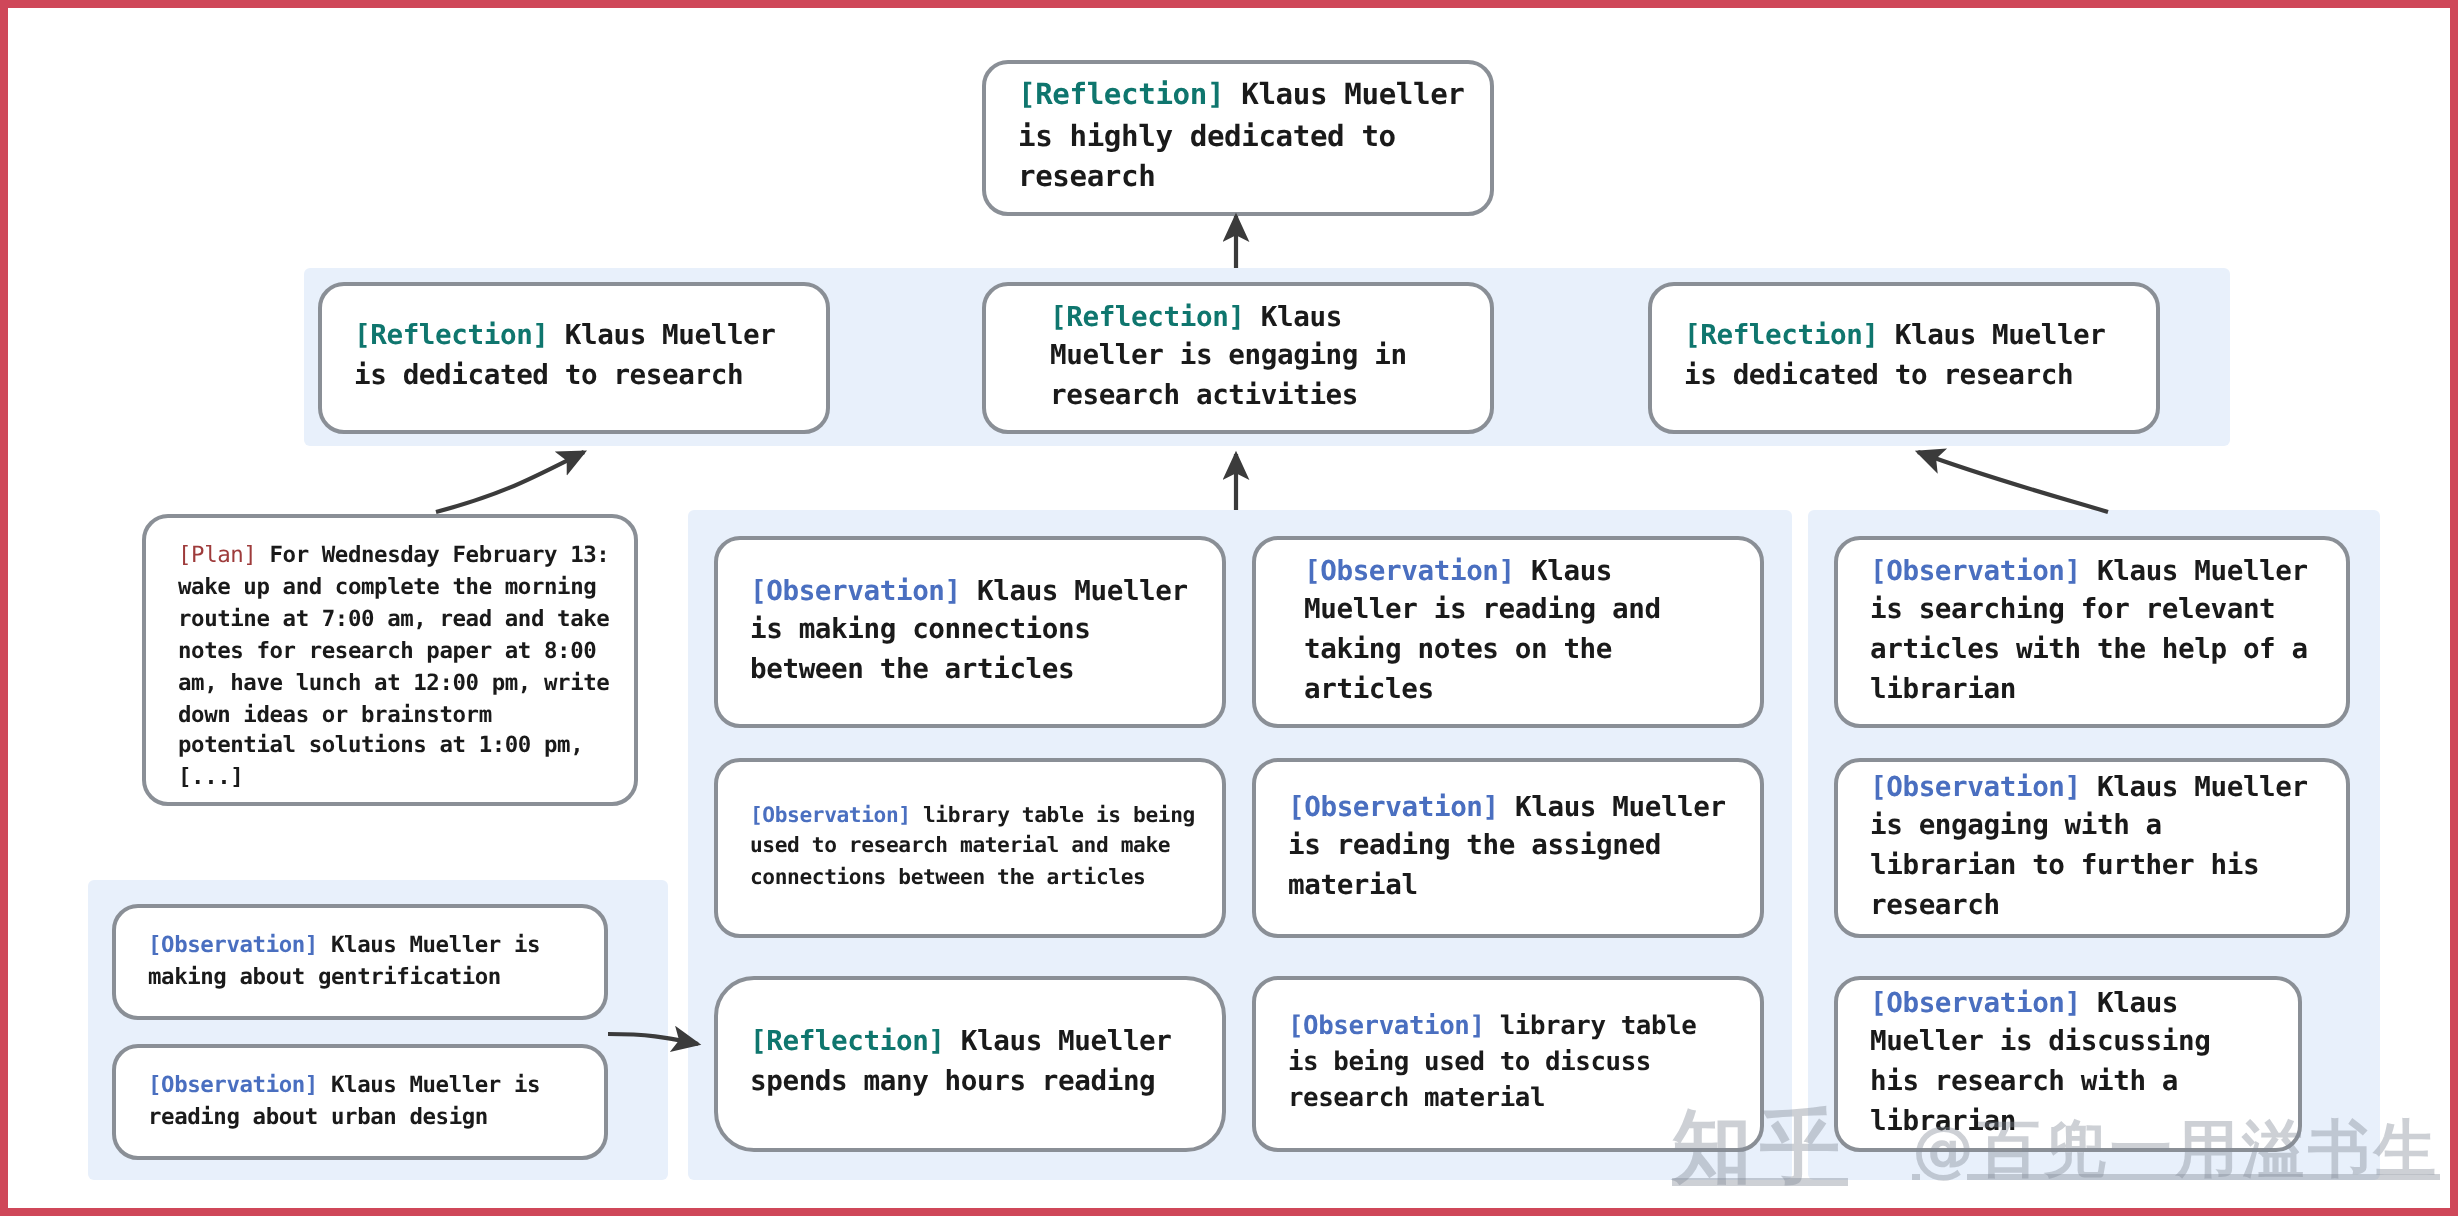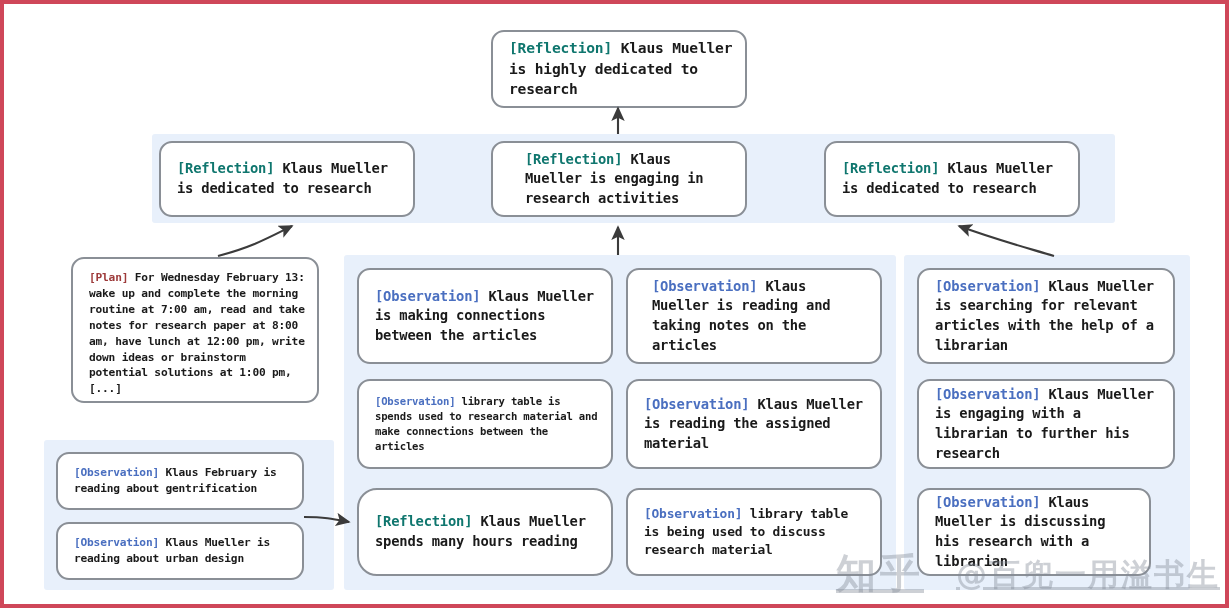--- a/index.html
+++ b/index.html
@@ -47,21 +47,21 @@
     line-height: 1.42;
     letter-spacing: -0.2px;
     white-space: pre-wrap;
     overflow: hidden;
     display: flex;
     align-items: center;
   }
   .node .inner { width: 100%; }
   .tag-reflection { color: #0f766e; font-weight: bold; }
   .tag-observation { color: #4a6fc0; font-weight: bold; }
-  .tag-plan { color: #9e3b3b; font-weight: bold; margin-top: 28px; }
+  .tag-plan { color: #9e3b3b; font-weight: normal; margin-top: 28px; }
   .fs15 { font-size: 14.6px; }
   .fs14 { font-size: 13.8px; }
   .fs13 { font-size: 12.9px; }
   .fs11 { font-size: 11.2px; }
   .fs10 { font-size: 10.6px; }
 
   #watermark {
     position: absolute;
     z-index: 9;
     left: 832px;
@@ -121,31 +121,31 @@
   </div>
   <div class="node fs14" style="left:820px; top:137px; width:256px; height:76px;">
     <div class="inner"><span class="tag-reflection">[Reflection]</span><span> Klaus Mueller is dedicated to research</span></div>
   </div>
 
   <div class="node fs11" style="left:67px; top:253px; width:248px; height:146px; align-items:flex-start; padding-top:11px;">
     <div class="inner"><span class="tag-plan">[Plan]</span><span> For Wednesday February 13: wake up and complete the morning routine at 7:00 am, read and take notes for research paper at 8:00 am, have lunch at 12:00 pm, write down ideas or brainstorm potential solutions at 1:00 pm, [...]</span></div>
   </div>
 
   <div class="node fs11" style="left:52px; top:448px; width:248px; height:58px;">
-    <div class="inner"><span class="tag-observation">[Observation]</span><span> Klaus February is reading about gentrification</span></div>
+    <div class="inner"><span class="tag-observation">[Observation]</span><span> Klaus Mueller is making about gentrification</span></div>
   </div>
   <div class="node fs11" style="left:52px; top:518px; width:248px; height:58px;">
     <div class="inner"><span class="tag-observation">[Observation]</span><span> Klaus Mueller is reading about urban design</span></div>
   </div>
 
   <div class="node fs14" style="left:353px; top:264px; width:256px; height:96px;">
     <div class="inner"><span class="tag-observation">[Observation]</span><span> Klaus Mueller is making connections between the articles</span></div>
   </div>
   <div class="node fs10" style="left:353px; top:375px; width:256px; height:90px;">
-    <div class="inner"><span class="tag-observation">[Observation]</span><span> library table is spends used to research material and make connections between the articles</span></div>
+    <div class="inner"><span class="tag-observation">[Observation]</span><span> library table is being used to research material and make connections between the articles</span></div>
   </div>
   <div class="node fs14" style="left:353px; top:484px; width:256px; height:88px;border-radius:20px;">
     <div class="inner"><span class="tag-reflection">[Reflection]</span><span> Klaus Mueller spends many hours reading</span></div>
   </div>
 
   <div class="node fs14" style="left:622px; top:264px; width:256px; height:96px;padding-left:24px;">
     <div class="inner"><span class="tag-observation">[Observation]</span><span> Klaus Mueller is reading and taking notes on the articles</span></div>
   </div>
   <div class="node fs14" style="left:622px; top:375px; width:256px; height:90px;">
     <div class="inner"><span class="tag-observation">[Observation]</span><span> Klaus Mueller is reading the assigned material</span></div>

